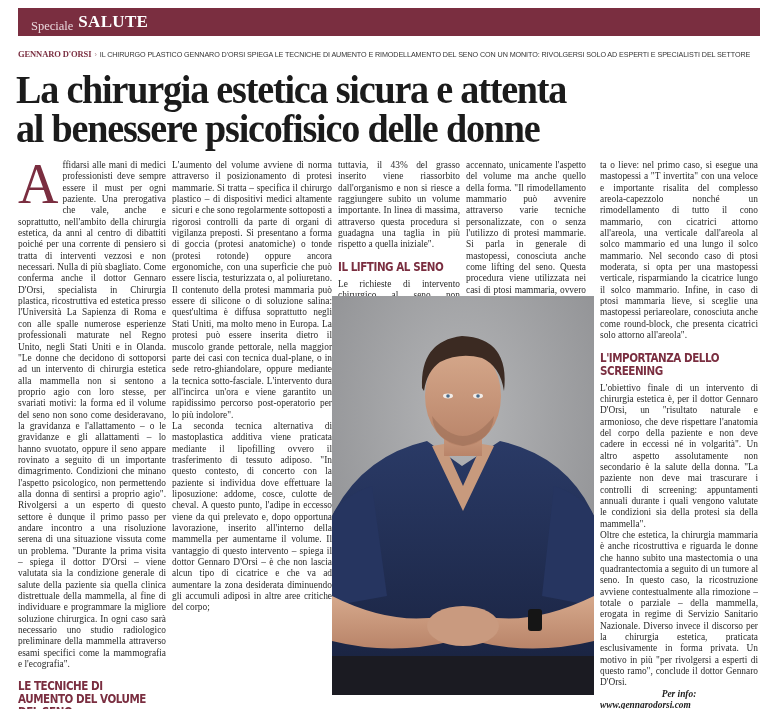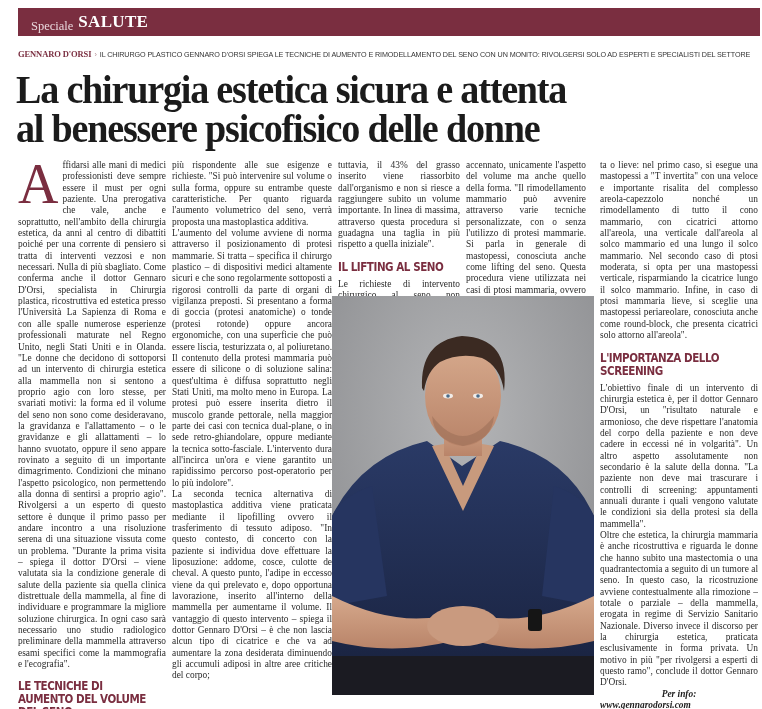--- a/index.html
+++ b/index.html
@@ -80,21 +80,20 @@
 
 <div class="col c1">
   <p>
     <span class="dropcap">A</span><span>ffidarsi alle mani di medici professionisti deve sempre essere il must per ogni paziente. Una prerogativa che vale, anche e soprattutto, nell'ambito della chirurgia estetica, da anni al centro di dibattiti poiché per una corrente di pensiero si tratta di interventi vezzosi e non necessari. Nulla di più sbagliato. Come conferma anche il dottor Gennaro D'Orsi, specialista in Chirurgia plastica, ricostruttiva ed estetica presso l'Università La Sapienza di Roma e con alle spalle numerose esperienze professionali maturate nel Regno Unito, negli Stati Uniti e in Olanda. "Le donne che decidono di sottoporsi ad un intervento di chirurgia estetica alla mammella non si sentono a proprio agio con loro stesse, per svariati motivi: la forma ed il volume del seno non sono come desideravano, la gravidanza e l'allattamento – o le gravidanze e gli allattamenti – lo hanno svuotato, oppure il seno appare rovinato a seguito di un importante dimagrimento. Condizioni che minano l'aspetto psicologico, non permettendo alla donna di sentirsi a proprio agio". Rivolgersi a un esperto di questo settore è dunque il primo passo per andare incontro a una risoluzione serena di una situazione vissuta come un problema. "Durante la prima visita – spiega il dottor D'Orsi – viene valutata sia la condizione generale di salute della paziente sia quella clinica distrettuale della mammella, al fine di individuare e programmare la migliore soluzione chirurgica. In ogni caso sarà necessario uno studio radiologico preliminare della mammella attraverso esami specifici come la mammografia e l'ecografia".</span>
   </p>
   <div class="subhead">LE TECNICHE DI AUMENTO DEL VOLUME DEL SENO</div>
 
 </div>
 
 <div class="col c2">
-  <p>più rispondente alle sue esigenze e richieste. "Si può intervenire sul volume o sulla forma, oppure su entrambe queste caratteristiche. Per quanto riguarda l'aumento volumetrico del seno, verrà proposta una mastoplastica additiva.</p>
   <p>L'aumento del volume avviene di norma attraverso il posizionamento di protesi mammarie. Si tratta – specifica il chirurgo plastico – di dispositivi medici altamente sicuri e che sono regolarmente sottoposti a rigorosi controlli da parte di organi di vigilanza preposti. Si presentano a forma di goccia (protesi anatomiche) o tonde (protesi rotonde) oppure ancora ergonomiche, con una superficie che può essere liscia, testurizzata o, al poliuretano. Il contenuto della protesi mammaria può essere di silicone o di soluzione salina: quest'ultima è diffusa soprattutto negli Stati Uniti, ma molto meno in Europa. La protesi può essere inserita dietro il muscolo grande pettorale, nella maggior parte dei casi con tecnica dual-plane, o in sede retro-ghiandolare, oppure mediante la tecnica sotto-fasciale. L'intervento dura all'incirca un'ora e viene garantito un rapidissimo percorso post-operatorio per lo più indolore".</p>
   <p>La seconda tecnica alternativa di mastoplastica additiva viene praticata mediante il lipofilling ovvero il trasferimento di tessuto adiposo. "In questo contesto, di concerto con la paziente si individua dove effettuare la liposuzione: addome, cosce, culotte de cheval. A questo punto, l'adipe in eccesso viene da qui prelevato e, dopo opportuna lavorazione, inserito all'interno della mammella per aumentarne il volume. Il vantaggio di questo intervento – spiega il dottor Gennaro D'Orsi – è che non lascia alcun tipo di cicatrice e che va ad aumentare la zona desiderata diminuendo gli accumuli adiposi in altre aree critiche del corpo;</p>
 </div>
 
 <div class="col c3">
   <p>tuttavia, il 43% del grasso inserito viene riassorbito dall'organismo e non si riesce a raggiungere subito un volume importante. In linea di massima, attraverso questa procedura si guadagna una taglia in più rispetto a quella iniziale".</p>
   <div class="subhead">IL LIFTING AL SENO</div>
   <p>Le richieste di intervento chirurgico al seno non riguardano, come</p>
 </div>
 

